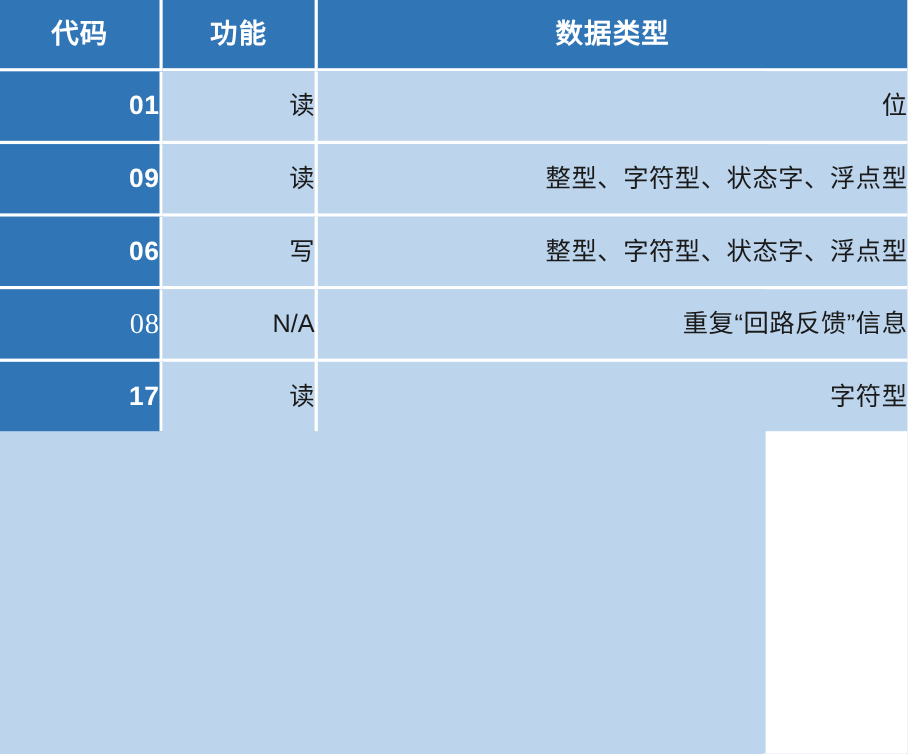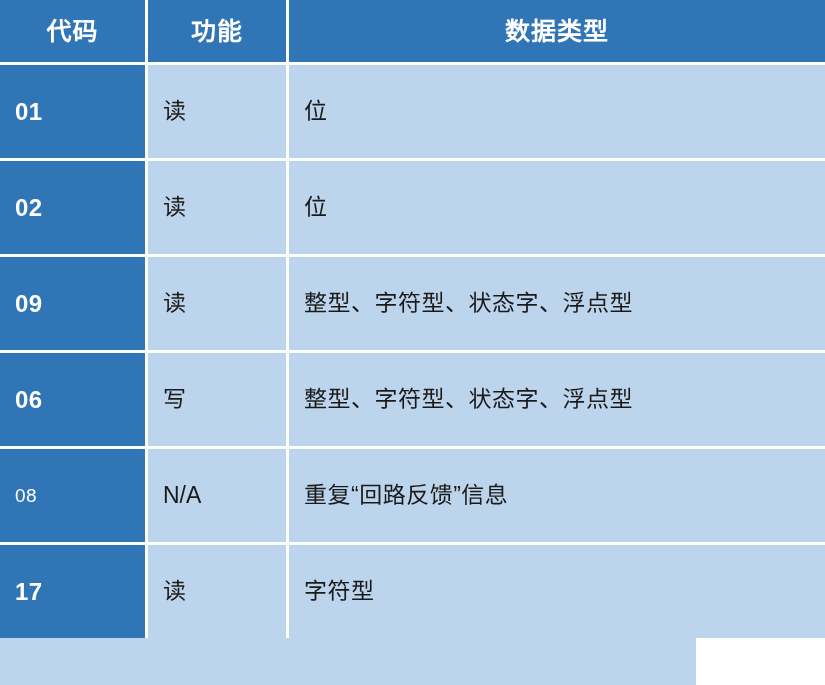--- a/index.html
+++ b/index.html
@@ -47,39 +47,40 @@
     padding: 0;
     border-right: 3px solid #ffffff;
     border-bottom: 3px solid #ffffff;
     letter-spacing: 1px;
   }
   tr.header-row > th.last-col { border-right: none; }
 
   
   tr.data-row > td {
     height: 63px;
-    padding: 15px;
+    padding: 0;
     vertical-align: middle;
-    text-align: left;
+    text-align: right;
     border-right: 3px solid #ffffff;
     border-bottom: 3px solid #ffffff;
   }
   tr.data-row > td.last-col { border-right: none; }
   tr.data-row.last-row > td { border-bottom: none; }
 
   td.cell-code {
     background: #3075b5;
     color: #ffffff;
     font-weight: bold;
     font-size: 24px;
     letter-spacing: 0.5px;
   }
   td.cell-code.not-bold {
     font-weight: normal;
-    font-size: 19px;
+    font-size: 26px;
+    font-family: Liberation Serif, serif;
   }
 
   td.cell-func {
     background: #bcd4ec;
     color: #1a1a1a;
     font-size: 23px;
   }
 
   td.cell-type {
     background: #bcd4ec;
@@ -125,31 +126,20 @@
           <span class="cell-text">01</span>
         </td>
         <td class="cell-func">
           <span class="cell-text">读</span>
         </td>
         <td class="cell-type last-col">
           <span class="cell-text">位</span>
         </td>
       </tr>
 
-      <tr class="data-row">
-        <td class="cell-code">
-          <span class="cell-text">02</span>
-        </td>
-        <td class="cell-func">
-          <span class="cell-text">读</span>
-        </td>
-        <td class="cell-type last-col">
-          <span class="cell-text">位</span>
-        </td>
-      </tr>
 
       <tr class="data-row">
         <td class="cell-code">
           <span class="cell-text">09</span>
         </td>
         <td class="cell-func">
           <span class="cell-text">读</span>
         </td>
         <td class="cell-type last-col">
           <span class="cell-text">整型、字符型、状态字、浮点型</span>

